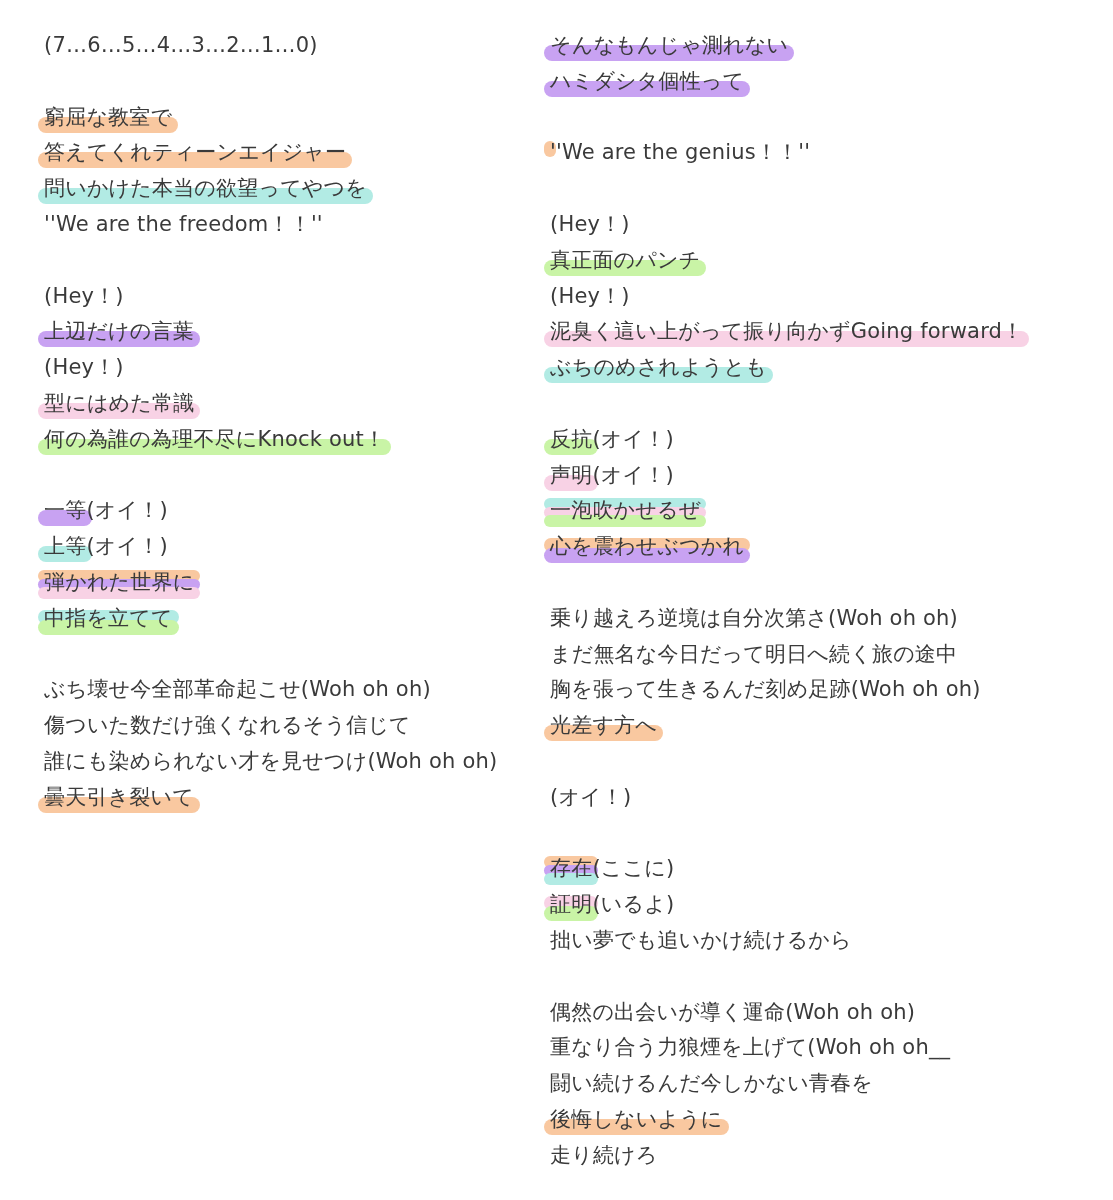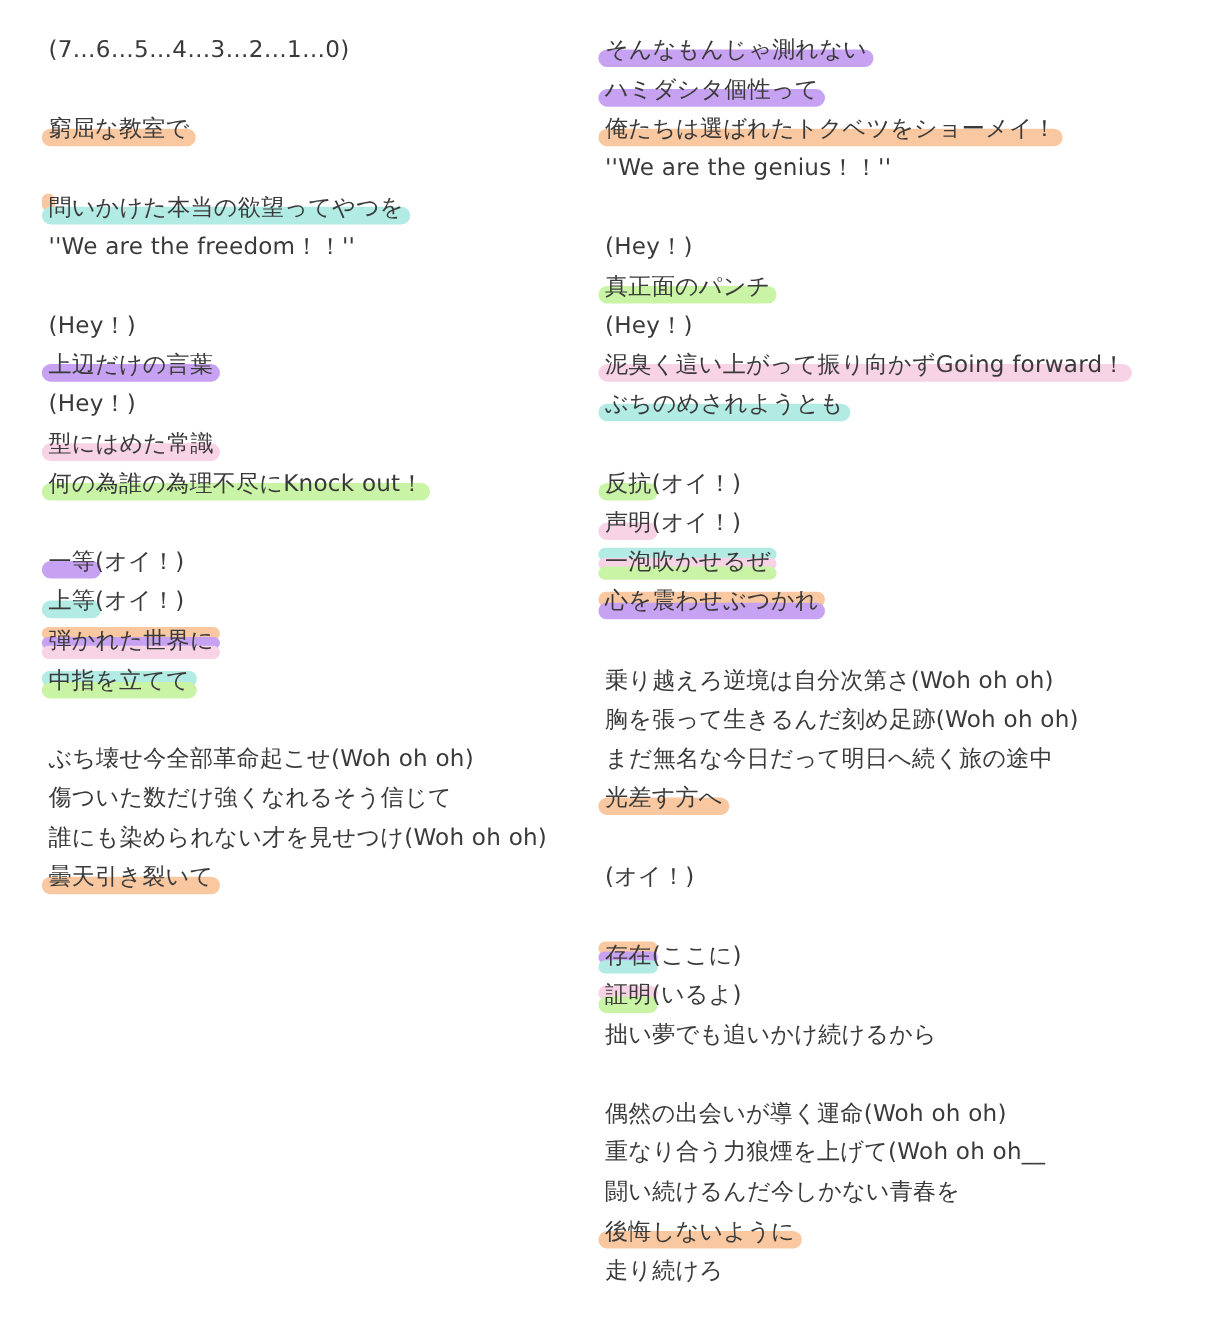--- a/index.html
+++ b/index.html
@@ -47,21 +47,21 @@
 <body>
 
 <div class="col left" id="col-left">
     <div class="line"><span class="seg"><span class="txt">(7…6…5…4…3…2…1…0)</span></span></div>
     <div class="line"></div>
     <div class="line"><span class="seg"><span class="bands n1">
           <span class="band b0 c-orange"></span>
         </span><span class="txt">窮屈な教室で</span></span></div>
     <div class="line"><span class="seg"><span class="bands n1">
           <span class="band b0 c-orange"></span>
-        </span></span></div>
+        </span><span class="txt">答えてくれティーンエイジャー</span></span></div>
     <div class="line"><span class="seg"><span class="bands n1">
           <span class="band b0 c-teal"></span>
         </span><span class="txt">問いかけた本当の欲望ってやつを</span></span></div>
     <div class="line"><span class="seg"><span class="txt">''We are the freedom！！''</span></span></div>
     <div class="line"></div>
     <div class="line"><span class="seg"><span class="txt">(Hey！)</span></span></div>
     <div class="line"><span class="seg"><span class="bands n1">
           <span class="band b0 c-purple"></span>
         </span><span class="txt">上辺だけの言葉</span></span></div>
     <div class="line"><span class="seg"><span class="txt">(Hey！)</span></span></div>
@@ -97,21 +97,21 @@
   </div>
 <div class="col right" id="col-right">
     <div class="line"><span class="seg"><span class="bands n1">
           <span class="band b0 c-purple"></span>
         </span><span class="txt">そんなもんじゃ測れない</span></span></div>
     <div class="line"><span class="seg"><span class="bands n1">
           <span class="band b0 c-purple"></span>
         </span><span class="txt">ハミダシタ個性って</span></span></div>
     <div class="line"><span class="seg"><span class="bands n1">
           <span class="band b0 c-orange"></span>
-        </span><span class="txt">俺たちは選ばれたトクベツをショーメイ！</span></span></div>
+        </span></span></div>
     <div class="line"><span class="seg"><span class="txt">''We are the genius！！''</span></span></div>
     <div class="line"></div>
     <div class="line"><span class="seg"><span class="txt">(Hey！)</span></span></div>
     <div class="line"><span class="seg"><span class="bands n1">
           <span class="band b0 c-green"></span>
         </span><span class="txt">真正面のパンチ</span></span></div>
     <div class="line"><span class="seg"><span class="txt">(Hey！)</span></span></div>
     <div class="line"><span class="seg"><span class="bands n1">
           <span class="band b0 c-pink"></span>
         </span><span class="txt">泥臭く這い上がって振り向かずGoing forward！</span></span></div>
@@ -129,22 +129,22 @@
           <span class="band b0 c-teal"></span>
           <span class="band b1 c-pink"></span>
           <span class="band b2 c-green"></span>
         </span><span class="txt">一泡吹かせるぜ</span></span></div>
     <div class="line"><span class="seg"><span class="bands n2">
           <span class="band b0 c-orange"></span>
           <span class="band b1 c-purple"></span>
         </span><span class="txt">心を震わせぶつかれ</span></span></div>
     <div class="line"></div>
     <div class="line"><span class="seg"><span class="txt">乗り越えろ逆境は自分次第さ(Woh oh oh)</span></span></div>
+    <div class="line"><span class="seg"><span class="txt">まだ無名な今日だって明日へ続く旅の途中</span></span></div>
     <div class="line"><span class="seg"><span class="txt">胸を張って生きるんだ刻め足跡(Woh oh oh)</span></span></div>
-    <div class="line"><span class="seg"><span class="txt">まだ無名な今日だって明日へ続く旅の途中</span></span></div>
     <div class="line"><span class="seg"><span class="bands n1">
           <span class="band b0 c-orange"></span>
         </span><span class="txt">光差す方へ</span></span></div>
     <div class="line"></div>
     <div class="line"><span class="seg"><span class="txt">(オイ！)</span></span></div>
     <div class="line"></div>
     <div class="line"><span class="seg"><span class="bands n3">
           <span class="band b0 c-orange"></span>
           <span class="band b1 c-purple"></span>
           <span class="band b2 c-teal"></span>

